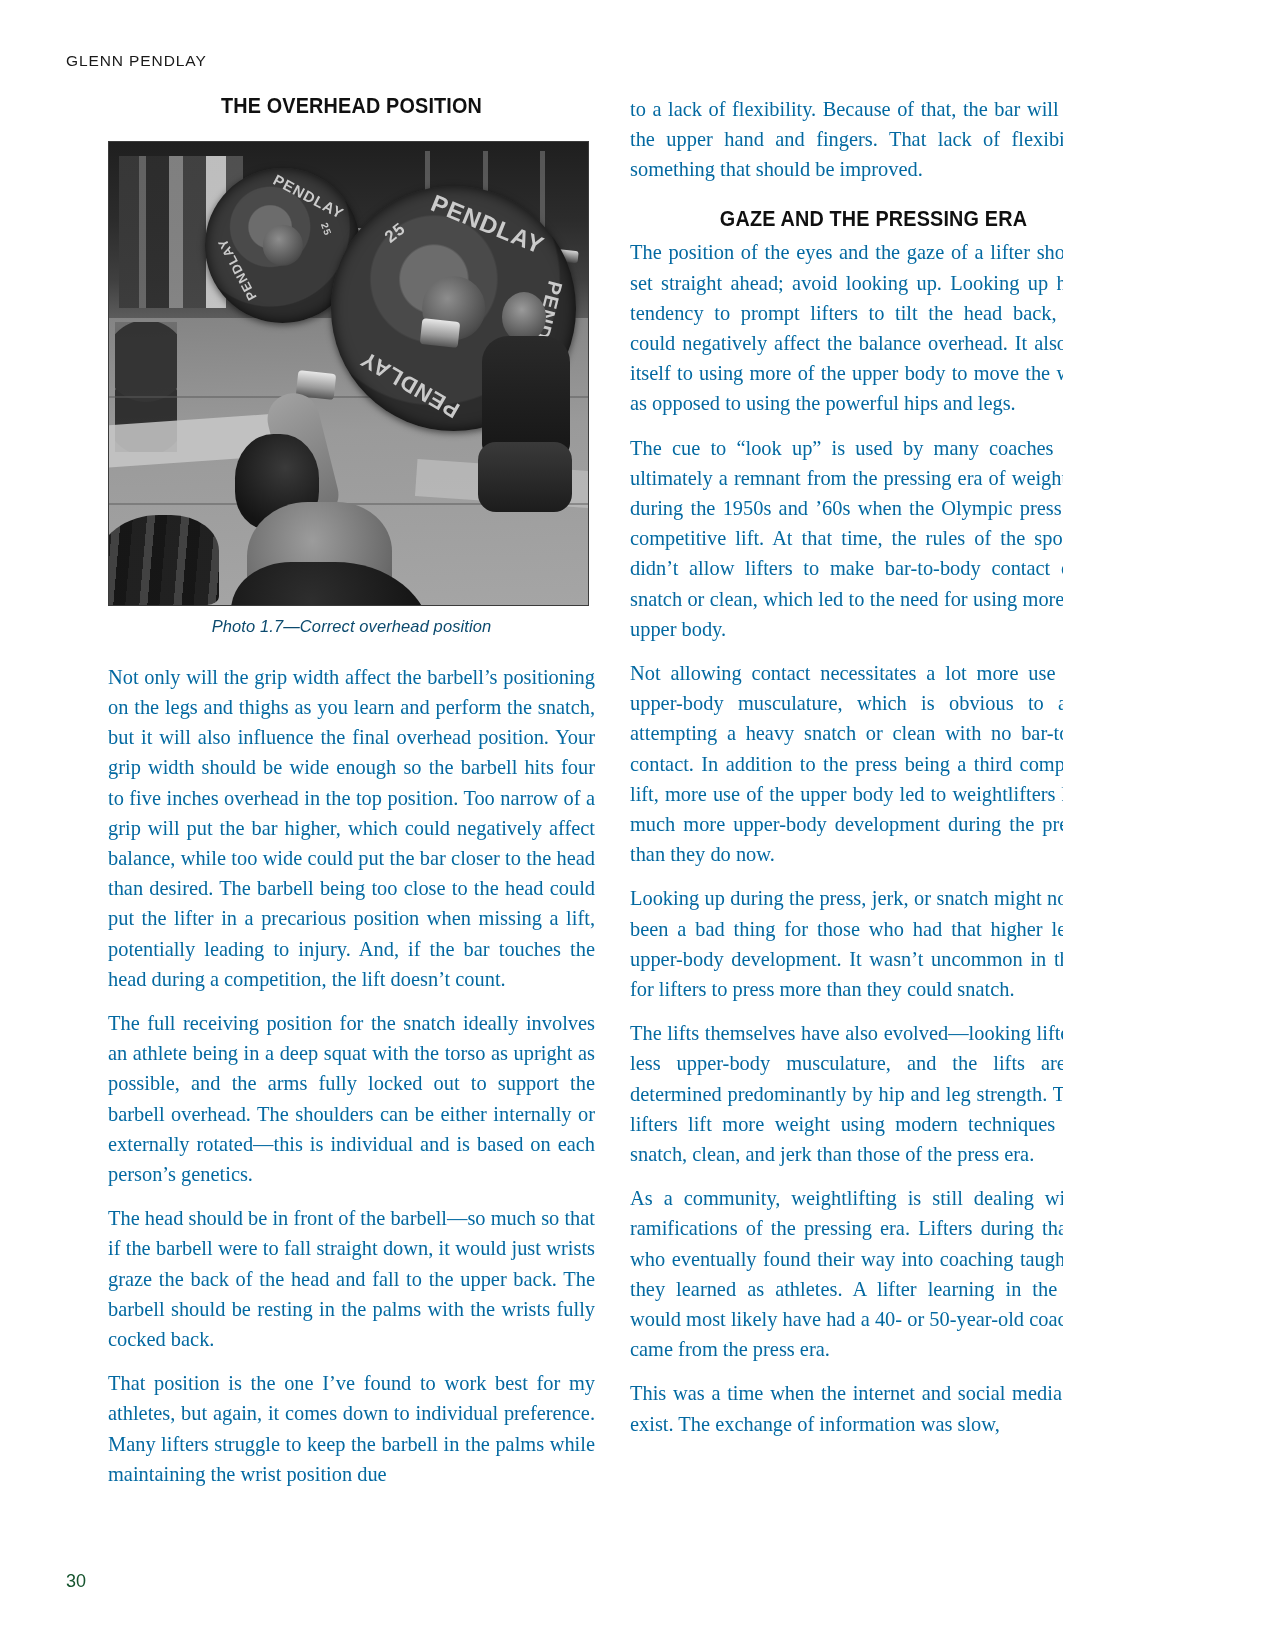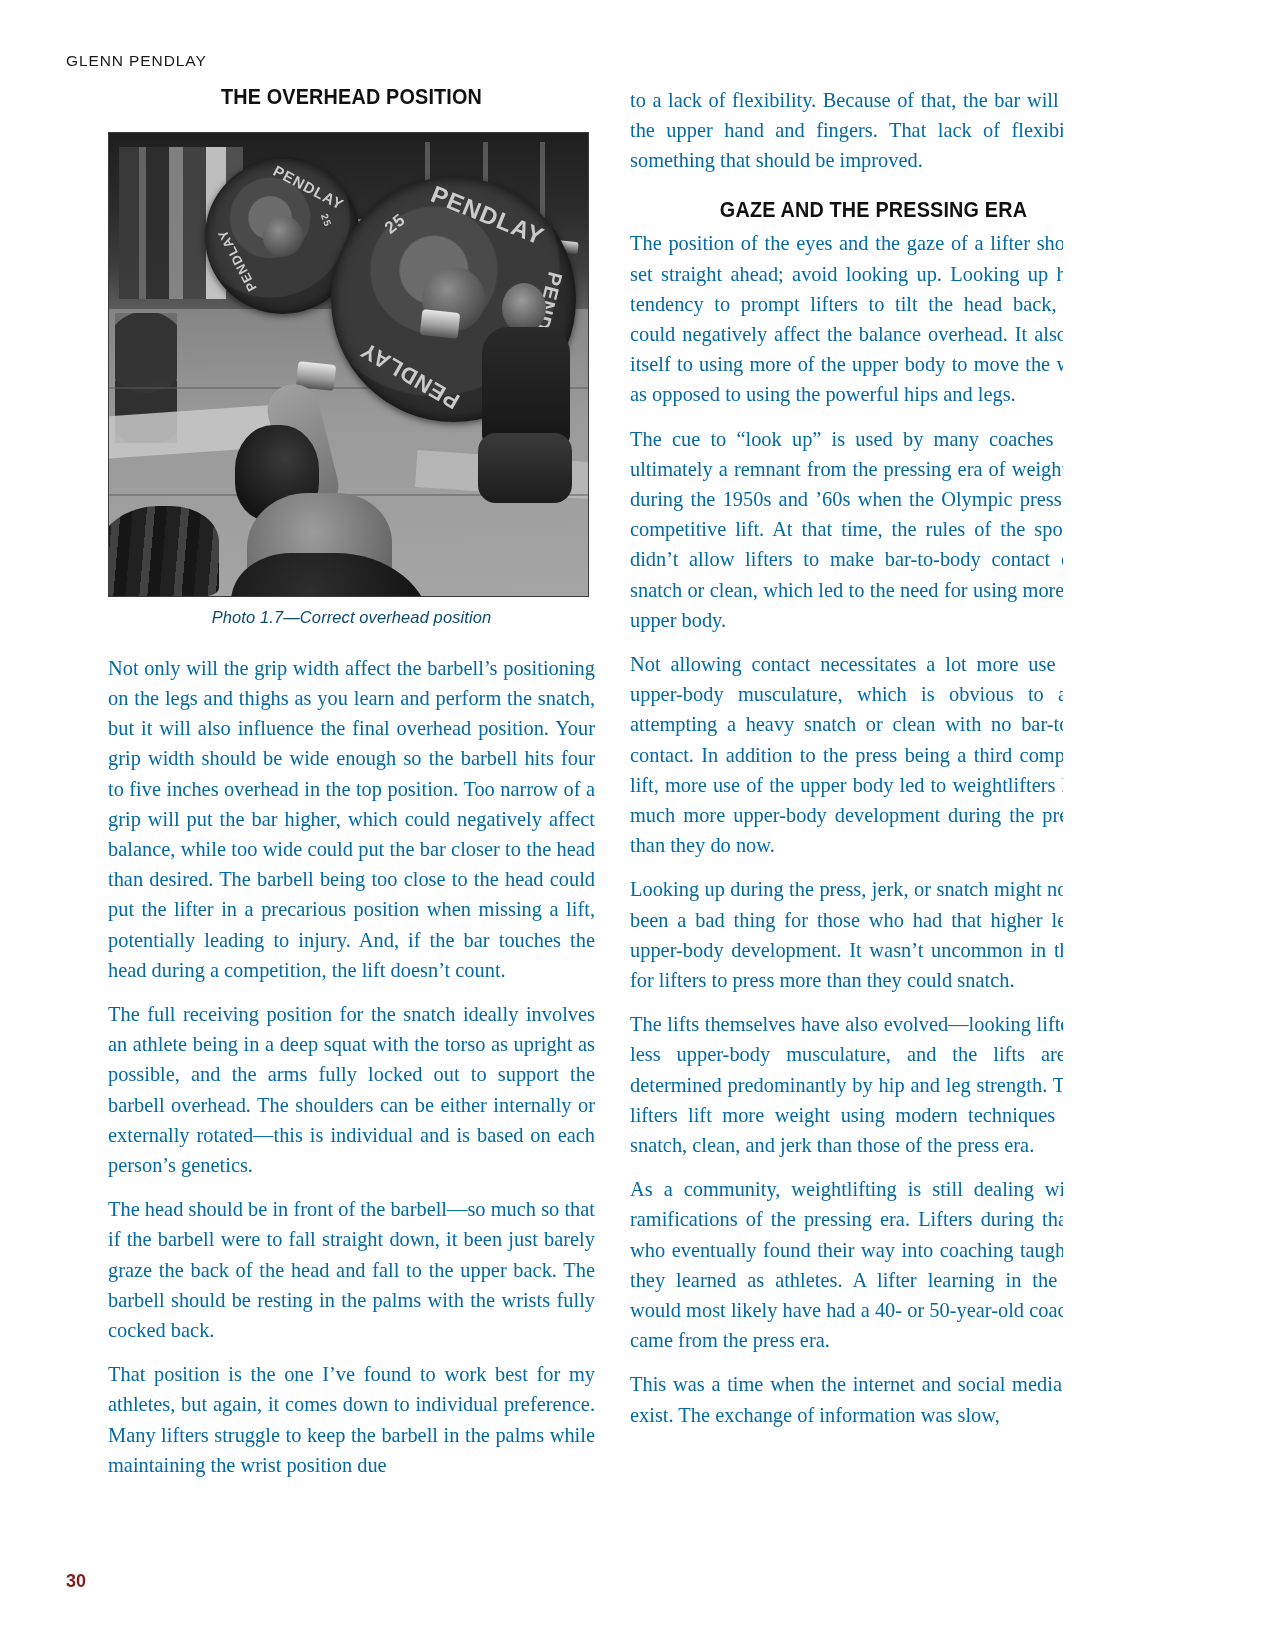--- a/index.html
+++ b/index.html
@@ -26,21 +26,21 @@
     letter-spacing: 0.9px;
     color: #1a1a1a;
     font-weight: 400;
     white-space: nowrap;
   }
 
   
   .columns {
     position: absolute;
     left: 108px;
-    top: 85px;
+    top: 94px;
     width: 1010px;
     height: 1420px;
     display: flex;
     gap: 35px;
   }
   .col {
     width: 487px;
     position: relative;
   }
 
@@ -272,22 +272,21 @@
   .body-text p:last-child { margin-bottom: 0; }
   .col-left .body-text { margin-top: 26px; }
 
   
   .folio {
     position: absolute;
     left: 66px;
     bottom: 58px;
     font-family: "Liberation Sans", sans-serif;
     font-size: 18px;
-    color: #7f1d1d;
-    font-weight: bold;
+    color: #14532d;
   }
 </style>
 </head>
 <body>
 
 <div class="page">
 
   <div class="running-head">GLENN PENDLAY</div>
 
   <div class="columns">
@@ -343,21 +342,21 @@
           </div>
 
           <div class="plates-stack"></div>
         </div>
         <div class="caption">Photo 1.7—Correct overhead position</div>
       </div>
 
       <div class="body-text">
         <p>Not only will the grip width affect the barbell’s positioning on the legs and thighs as you learn and perform the snatch, but it will also influence the final overhead position. Your grip width should be wide enough so the barbell hits four to five inches overhead in the top position. Too narrow of a grip will put the bar higher, which could negatively affect balance, while too wide could put the bar closer to the head than desired. The barbell being too close to the head could put the lifter in a precarious position when missing a lift, potentially leading to injury. And, if the bar touches the head during a competition, the lift doesn’t count.</p>
         <p>The full receiving position for the snatch ideally involves an athlete being in a deep squat with the torso as upright as possible, and the arms fully locked out to support the barbell overhead. The shoulders can be either internally or externally rotated—this is individual and is based on each person’s genetics.</p>
-        <p>The head should be in front of the barbell—so much so that if the barbell were to fall straight down, it been just barely graze the back of the head and fall to the upper back. The barbell should be resting in the palms with the wrists fully cocked back.</p>
+        <p>The head should be in front of the barbell—so much so that if the barbell were to fall straight down, it would just wrists graze the back of the head and fall to the upper back. The barbell should be resting in the palms with the wrists fully cocked back.</p>
         <p>That position is the one I’ve found to work best for my athletes, but again, it comes down to individual preference. Many lifters struggle to keep the barbell in the palms while maintaining the wrist position due</p>
       </div>
 
     </div>
 
     <div class="col col-right">
 
       <div class="body-text">
         <p>to a lack of flexibility. Because of that, the bar will rest in the upper hand and fingers. That lack of flexibility is something that should be improved.</p>
       </div>

